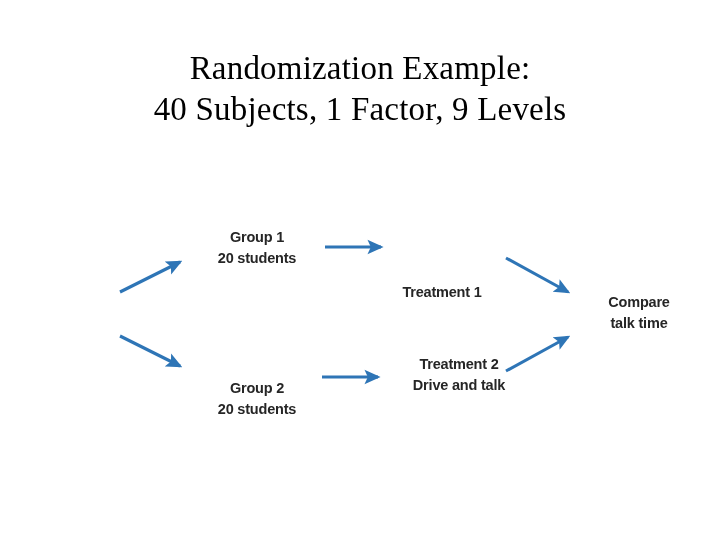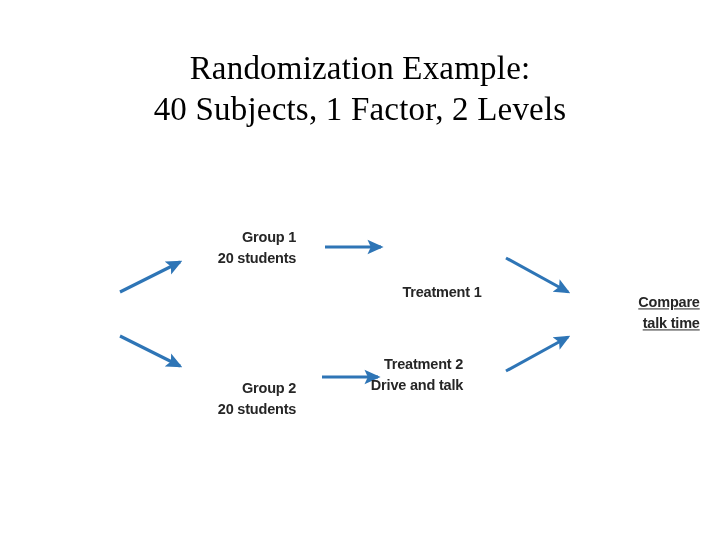--- a/index.html
+++ b/index.html
@@ -59,38 +59,38 @@
     text-align: center;
     color: #262626;
     font-family: "Liberation Sans", sans-serif;
     font-size: 14.5px;
     font-weight: bold;
     line-height: 1.42;
     letter-spacing: -0.2px;
     white-space: nowrap;
     transform: translate(-50%, -50%);
   }
-  .node .ln { display: block; text-align: right; }
+  .node .ln { display: block; }
 
   
   #node-random      { left: 69px;  top: 118px; }
   #node-group1      { left: 257px; top: 53px;  }
   #node-group2      { left: 257px; top: 180px; margin-top: 24px; }
   #node-treatment1  { left: 442px; top: 53px; margin-top: 44px;  }
-  #node-treatment2  { left: 417px; top: 180px; }
-  #node-compare     { left: 669px; top: 118px; text-decoration: underline; }
+  #node-treatment2  { left: 459px; top: 180px; }
+  #node-compare     { left: 639px; top: 118px; }
 </style>
 </head>
 <body>
 
 <div id="slide">
 
   <div id="title-block">
     <span class="title-line">Randomization Example:</span>
-    <span class="title-line">40 Subjects, 1 Factor, 2 Levels</span>
+    <span class="title-line">40 Subjects, 1 Factor, 9 Levels</span>
   </div>
 
   <div id="diagram">
 
     <svg id="diagram-svg" viewBox="0 0 720 230" xmlns="http://www.w3.org/2000/svg">
       <defs>
         <marker id="ah" viewBox="0 0 10 10" refX="8.4" refY="5" markerWidth="5.2" markerHeight="5.2" orient="auto-start-reverse">
           <path d="M 0 0.5 L 10 5 L 0 9.5 L 2.1 5 Z" fill="#2E75B6"></path>
         </marker>
       </defs>

